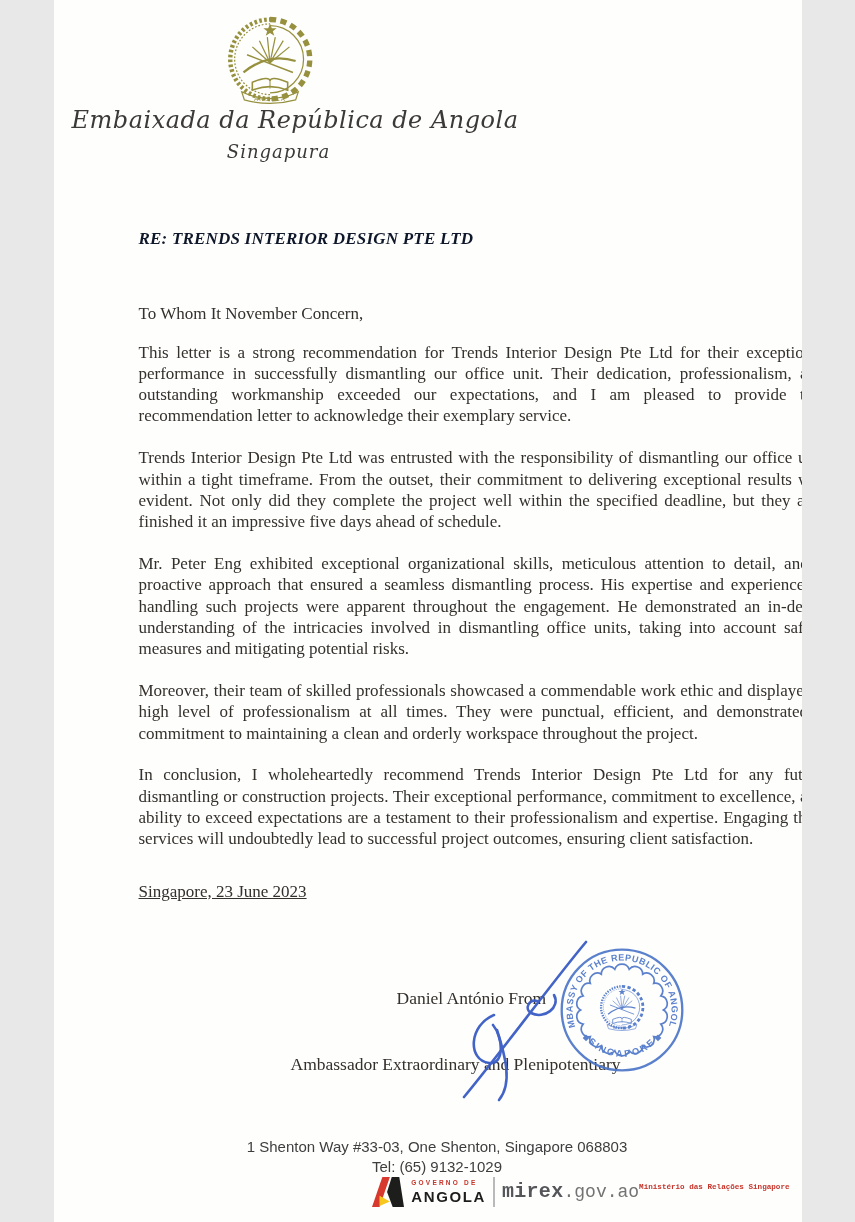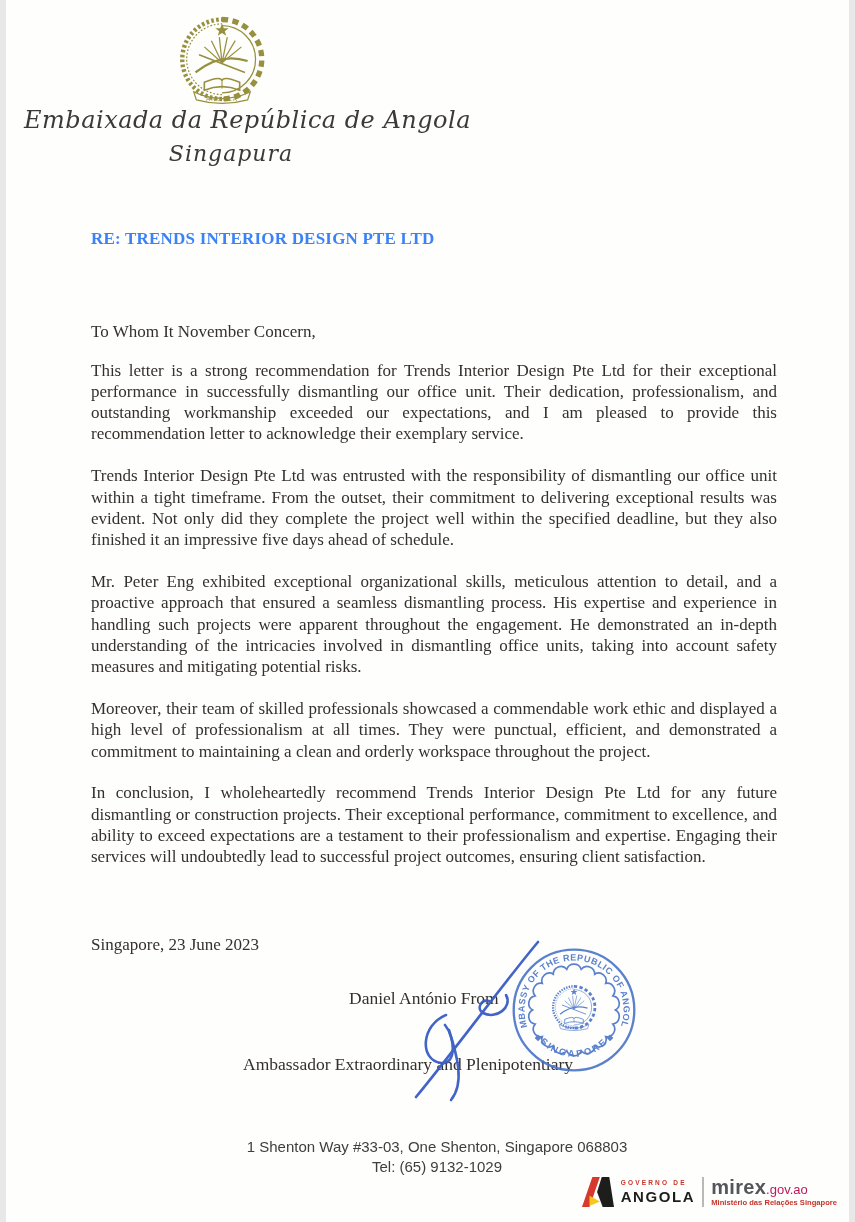--- a/index.html
+++ b/index.html
@@ -1,45 +1,45 @@
 <!DOCTYPE html>
 <html><head>
 <meta charset="utf-8">
 <style>
   html,body{margin:0;padding:0;background:#e8e8e8;}
   .page{
     position:relative;
-    width:843px;height:1222px;
+    width:748px;height:1222px;
     margin:0 auto;
     background:#fefefd;
     overflow:hidden;
     font-family:"Liberation Serif", serif;
     color:#2f2b28;
   }
   
   .emblem-top{position:absolute;left:160px;top:8px;width:112px;height:106px;color:#97913f;}
   .script-head{
     position:absolute;left:18px;top:106px;width:414px;
     text-align:center;
     font-family:"DejaVu Serif", serif;
     font-style:italic;
     color:#3c3a38;
   }
   .script-line1{font-size:24px;letter-spacing:.5px;white-space:nowrap;}
-  .script-line2{font-size:22px;margin-top:7px;letter-spacing:1px;}
+  .script-line2{font-size:18px;margin-top:7px;letter-spacing:1px;}
   
   .letter{
     position:absolute;left:85px;top:228px;width:686px;
     font-size:17px;line-height:21.3px;
     color:#34302c;
   }
-  .subject{font-weight:bold;color:#3b82f6;margin:0 0 72px 0;letter-spacing:.2px;}
+  .subject{font-weight:bold;color:#0f172a;margin:0 0 54px 0;letter-spacing:.2px;font-style:italic;}
   .salutation{margin:0 0 17px 0;}
   .letter p.para{margin:0 0 20.5px 0;text-align:justify;}
-  .dateline{margin-top:66px;}
+  .dateline{margin-top:31px;text-decoration:underline;}
   
   .signer-name{position:absolute;left:343px;top:988px;font-size:17.5px;color:#34302c;}
   .signer-title{position:absolute;left:237px;top:1054px;font-size:17.5px;color:#34302c;}
   .stamp{position:absolute;left:496px;top:938px;width:144px;height:144px;opacity:.9;}
   .signature-ink{position:absolute;left:395px;top:925px;width:160px;height:185px;}
   
   .footer{
     position:absolute;left:19px;right:0;top:1137px;
     text-align:center;
     font-family:"Liberation Sans", sans-serif;
@@ -48,24 +48,24 @@
   
   .gov-logo{
     position:absolute;right:12px;top:1176px;
     display:flex;align-items:center;gap:7px;
     font-family:"Liberation Sans", sans-serif;
   }
   .gov-text{display:flex;flex-direction:column;line-height:1;}
   .gov-label{font-size:6.5px;letter-spacing:2.2px;color:#c6342a;font-weight:bold;margin-bottom:2px;}
   .gov-name{font-size:15px;font-weight:800;letter-spacing:1.6px;color:#1d1d1b;}
   .logo-divider{width:2px;height:30px;background:#b9b9b9;}
-  .mirex-col{display:flex;flex-direction:column;line-height:1;}
+  .mirex-col{display:flex;flex-direction:row;line-height:1;font-family:Liberation Mono, monospace;}
   .mirex-row{display:flex;align-items:baseline;}
   .mirex-name{font-size:20px;font-weight:bold;color:#55565a;letter-spacing:.3px;}
-  .mirex-domain{font-size:13px;color:#be185d;}
+  .mirex-domain{font-size:18px;color:#737373;}
   .ministry{font-size:7.6px;color:#c6342a;margin-top:2px;font-weight:bold;}
   svg text{font-family:"Liberation Sans", sans-serif;}
 </style>
 </head>
 <body>
 
 <svg width="0" height="0" style="position:absolute" aria-hidden="true">
   <defs>
     <symbol id="angola-emblem" viewBox="0 0 120 120">
 

